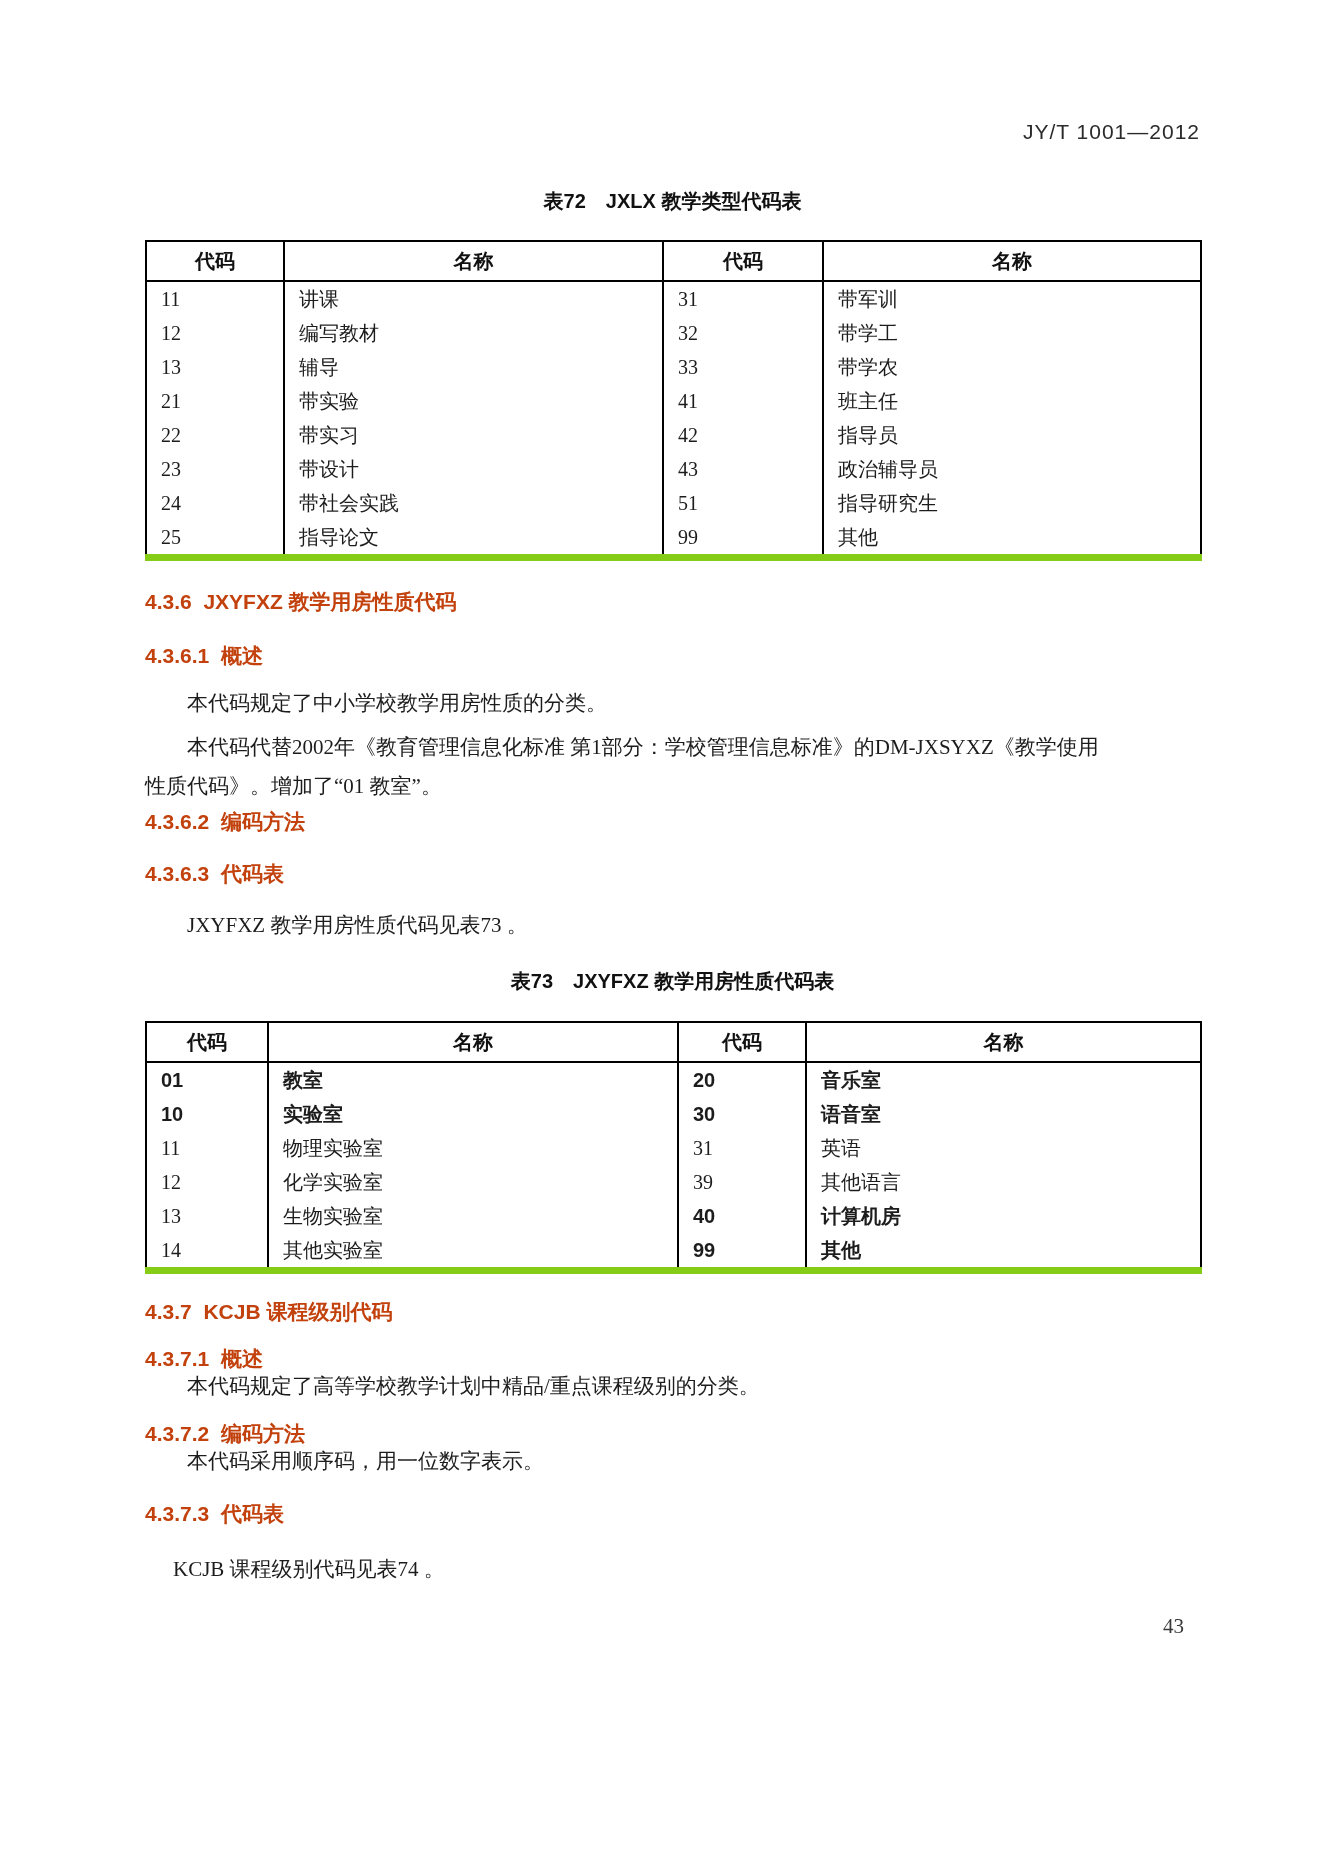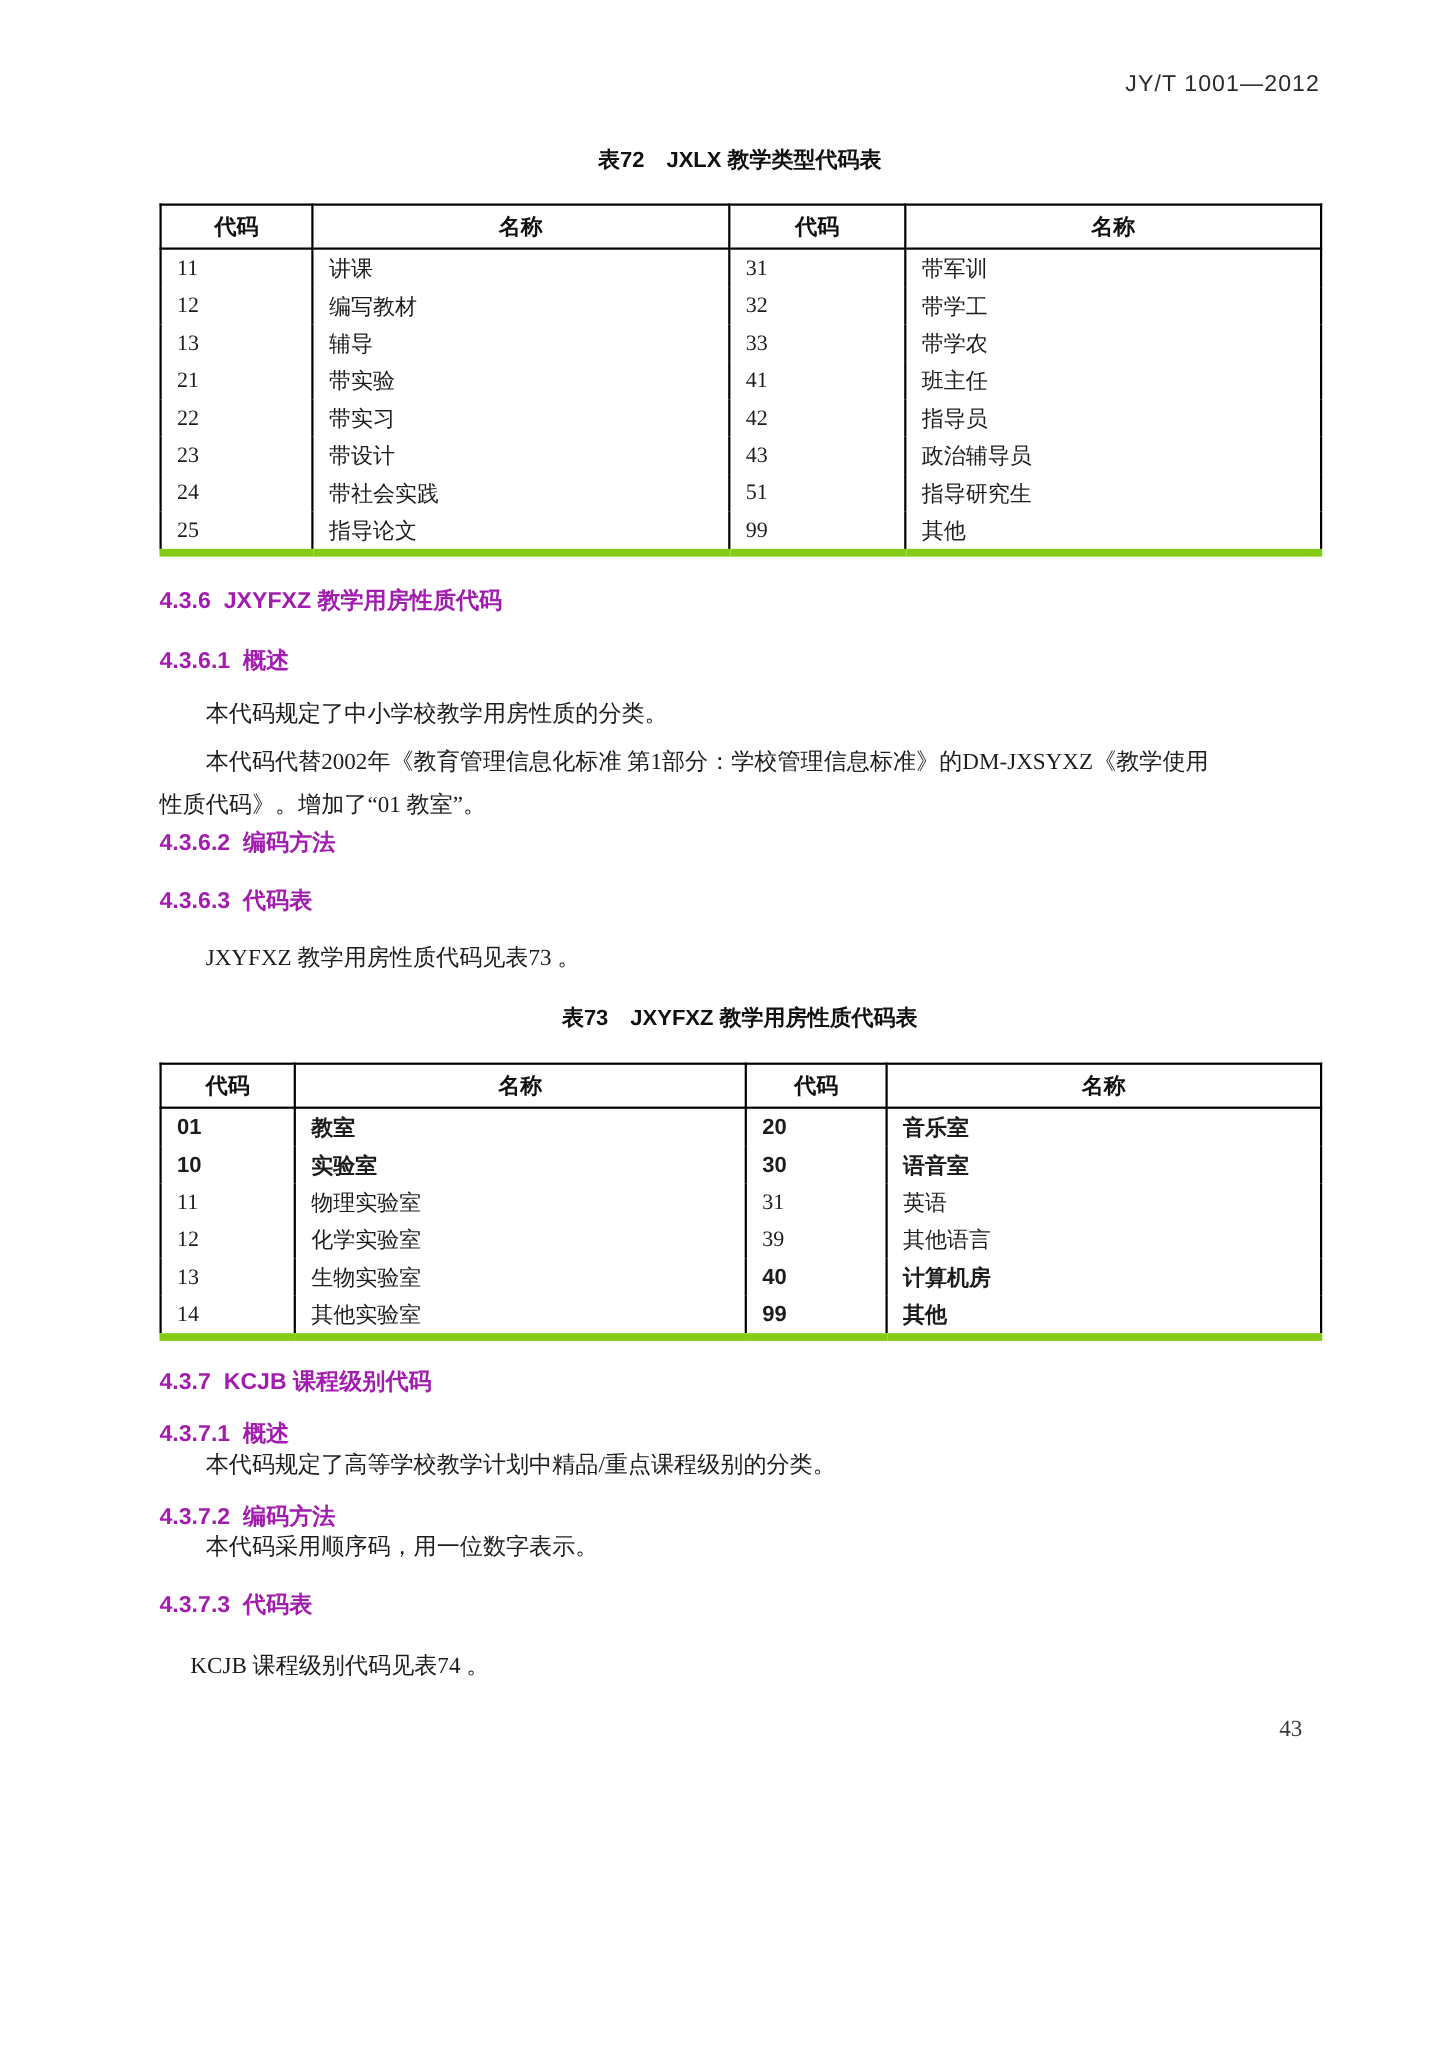--- a/index.html
+++ b/index.html
@@ -7,21 +7,21 @@
     width:1323px;height:1871px;
     background:#ffffff;
     color:#1c1c1c;
     font-family:"Liberation Serif","DejaVu Serif",serif;
     position:relative;
   }
   .page{width:1323px;height:1871px;overflow:hidden;}
   .content{padding-left:145px;width:1055px;}
 
   .doc-header{
-    padding-top:64px;
+    padding-top:119px;
     text-align:right;
     font-family:"Liberation Sans","DejaVu Sans",sans-serif;
     font-size:21px;line-height:26px;
     letter-spacing:1px;
     color:#2a2a2a;
     white-space:pre;
   }
 
   .tbl-title{
     margin-top:42px;
@@ -56,21 +56,21 @@
 
   td.bold-cell{
     font-family:"Liberation Sans","DejaVu Sans",sans-serif;
     font-weight:bold;color:#0d0d0d;
   }
   td.sub-code{color:#4d4d4d;}
   td.sub-name{color:#4d4d4d;padding-left:44px;}
 
   .sec-h{
     font-family:"Liberation Sans","DejaVu Sans",sans-serif;
-    font-weight:bold;font-size:21px;line-height:28px;color:#a21caf;
+    font-weight:bold;font-size:21px;line-height:28px;color:#c2410c;
     white-space:pre;
   }
   .h436 {margin-top:27px;}
   .h4361{margin-top:26px;}
   .h4362{margin-top:2px;}
   .h4363{margin-top:24px;}
   .h437 {margin-top:24px;}
   .h4371{margin-top:19px;}
   .h4372{margin-top:21px;}
   .h4373{margin-top:26px;}

